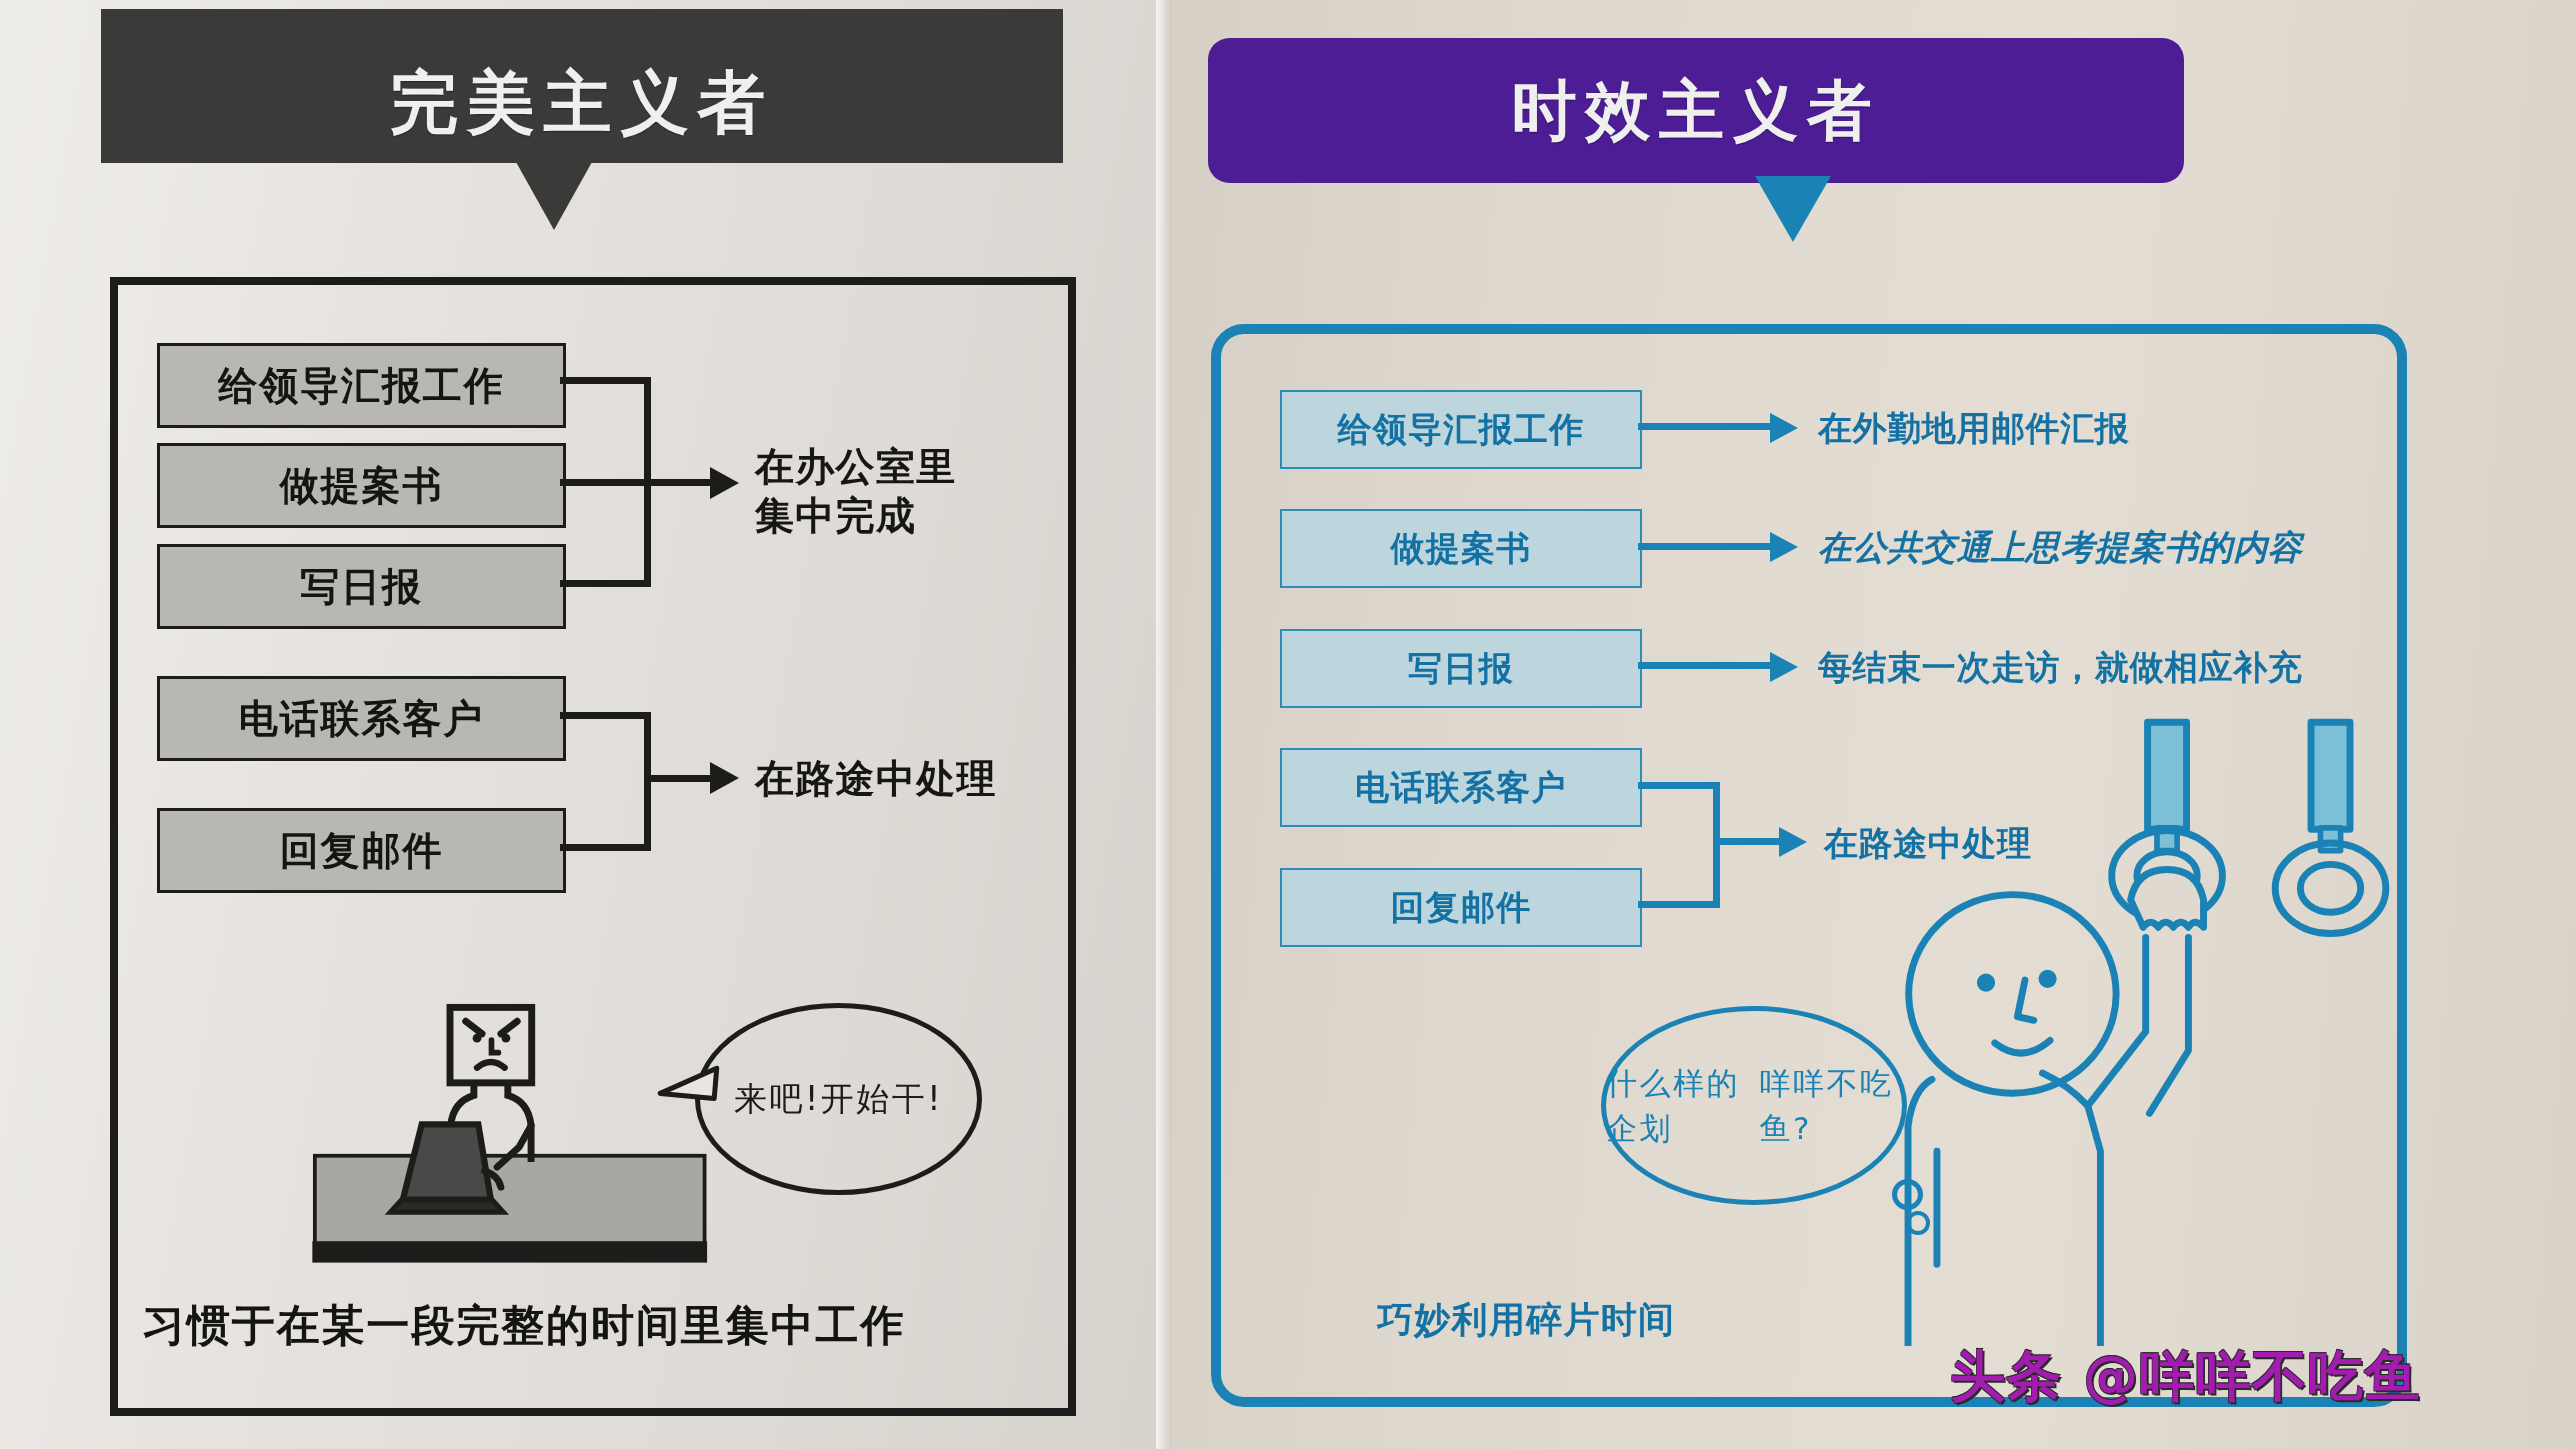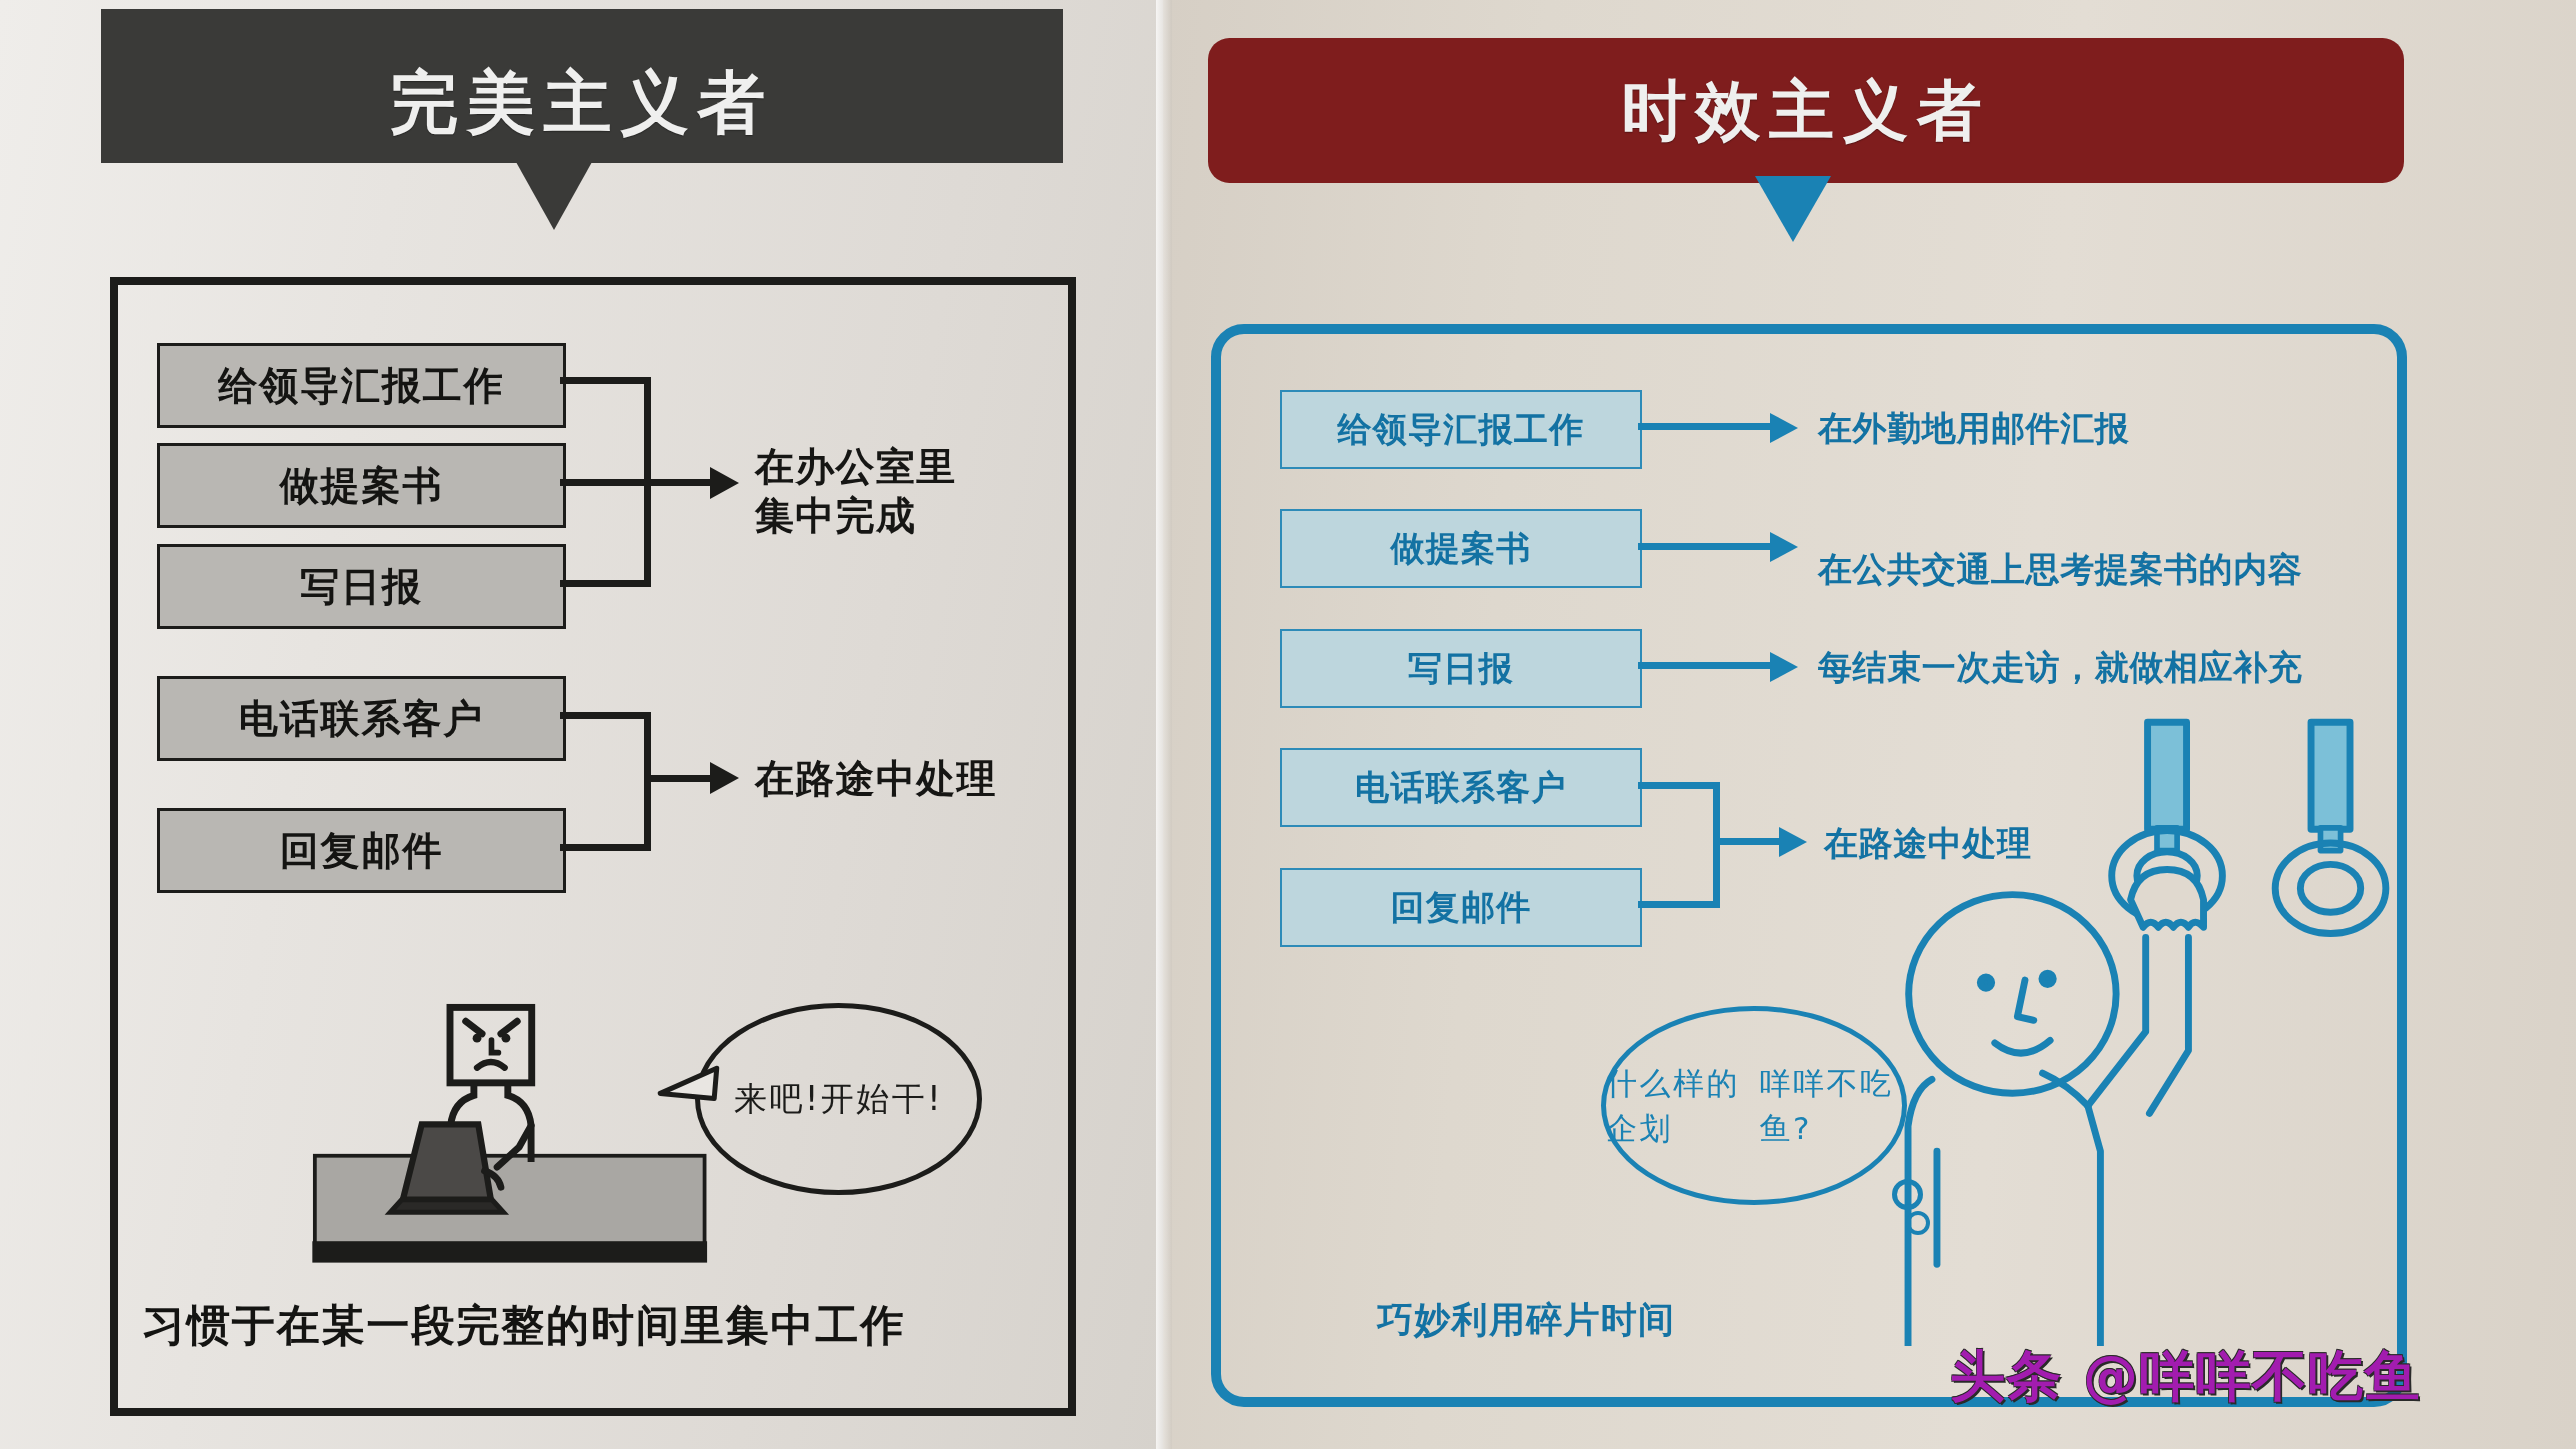--- a/index.html
+++ b/index.html
@@ -23,21 +23,21 @@
 
   
   .banner{position:absolute;display:flex;align-items:center;justify-content:center;}
   .banner .btxt{color:#efefee;letter-spacing:8.8px;font-weight:bold;
     text-shadow:0 1.3px 1.3px rgba(0,0,0,.35);}
   #left-banner{left:101px;top:8.8px;width:962px;height:154px;background:#3a3a38;}
   #left-banner .btxt{font-size:68px;margin-top:36px;}
   #left-tail{position:absolute;left:516px;top:162px;width:0;height:0;
     border-left:38px solid transparent;border-right:38px solid transparent;
     border-top:68px solid #3a3a38;}
-  #right-banner{left:1208px;top:38px;width:1196px;height:145px;background:#7f1d1d;border-radius:21.4px;}
+  #right-banner{left:1208px;top:38px;width:976px;height:145px;background:#4c1d95;border-radius:21.4px;}
   #right-banner .btxt{font-size:65px;}
   #right-tail{position:absolute;left:1755px;top:176px;width:0;height:0;
     border-left:38px solid transparent;border-right:38px solid transparent;
     border-top:66px solid #1a82b4;}
 
   
   #left-frame{position:absolute;left:110px;top:277px;width:950px;height:1123px;
     border:8.2px solid #1c1c1a;background:transparent;}
   #right-frame{position:absolute;left:1211px;top:324px;width:1176px;height:1063px;
     border:10.7px solid #1a82b4;border-radius:33px;background:transparent;}
@@ -202,21 +202,21 @@
   <div class="task task-r" style="left:1280px;top:868px;width:358px;height:75px;">
     <span class="tlabel">回复邮件</span>
   </div>
 
   <div class="lnb" style="left:1638px;top:423px;width:132px;height:7px;"></div>
   <div class="arrow-b" style="left:1770px;top:413px;"></div>
   <div class="res res-r" style="left:1818px;top:406px;">在外勤地用邮件汇报</div>
 
   <div class="lnb" style="left:1638px;top:543px;width:132px;height:7px;"></div>
   <div class="arrow-b" style="left:1770px;top:532px;"></div>
-  <div class="res res-r" style="left:1818px;top:547px;">在公共交通上思考提案书的内容</div>
+  <div class="res res-r" style="left:1818px;top:525px;font-style:italic;">在公共交通上思考提案书的内容</div>
 
   <div class="lnb" style="left:1638px;top:662px;width:132px;height:7px;"></div>
   <div class="arrow-b" style="left:1770px;top:652px;"></div>
   <div class="res res-r" style="left:1818px;top:645px;">每结束一次走访，就做相应补充</div>
 
   <div class="lnb" style="left:1638px;top:782px;width:82px;height:7px;"></div>
   <div class="lnb" style="left:1638px;top:901px;width:82px;height:7px;"></div>
   <div class="lnb" style="left:1713px;top:782px;width:7px;height:126px;"></div>
   <div class="lnb" style="left:1713px;top:838px;width:66px;height:7px;"></div>
   <div class="arrow-b" style="left:1779px;top:827px;"></div>

